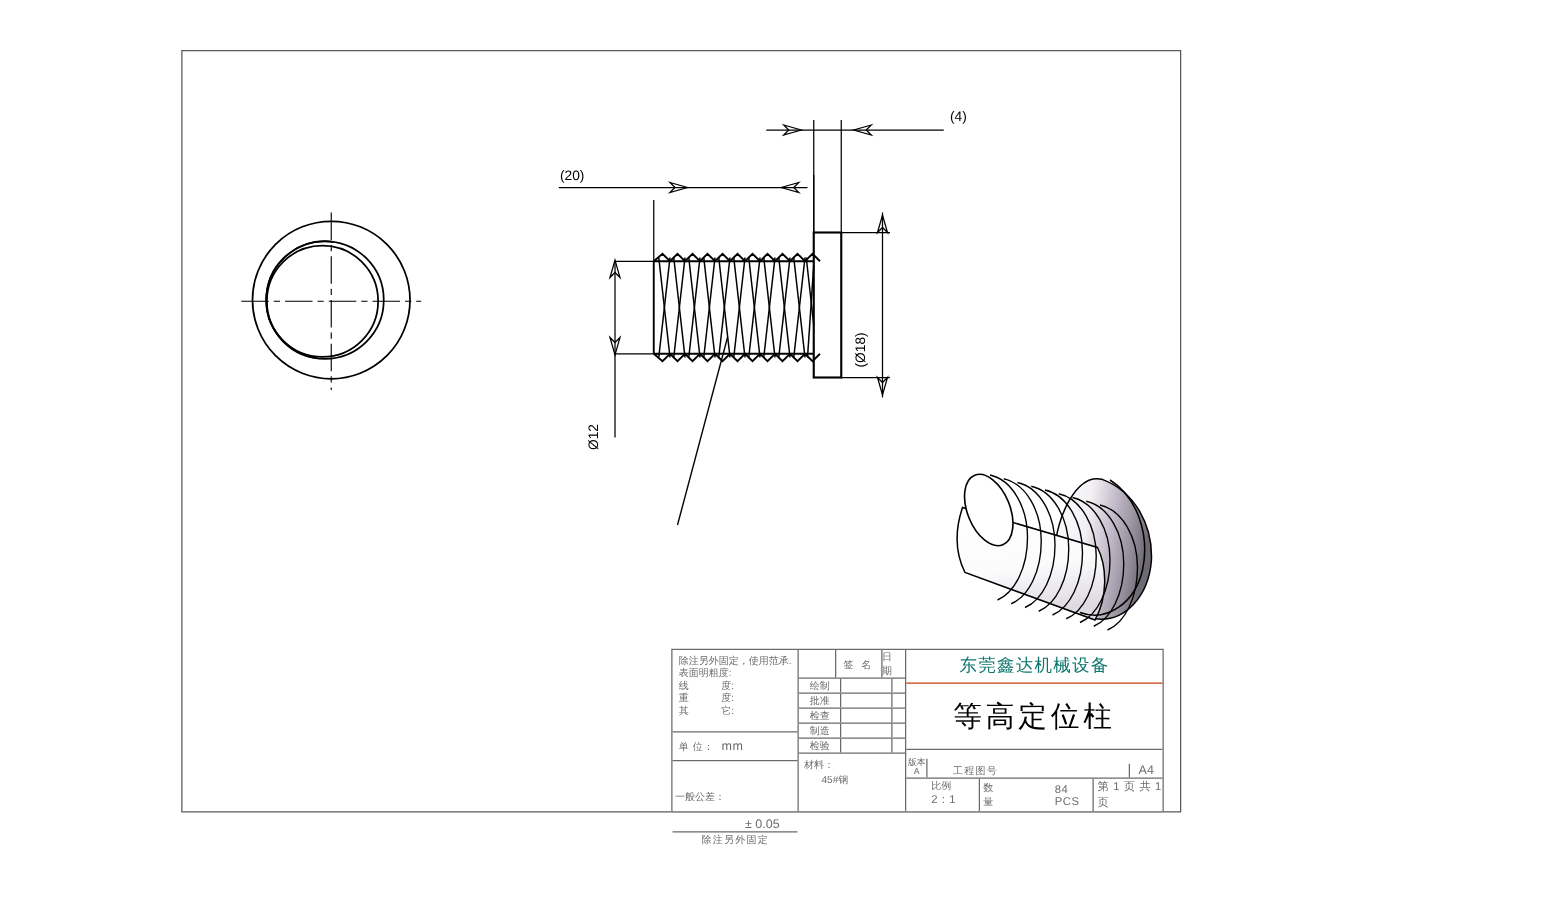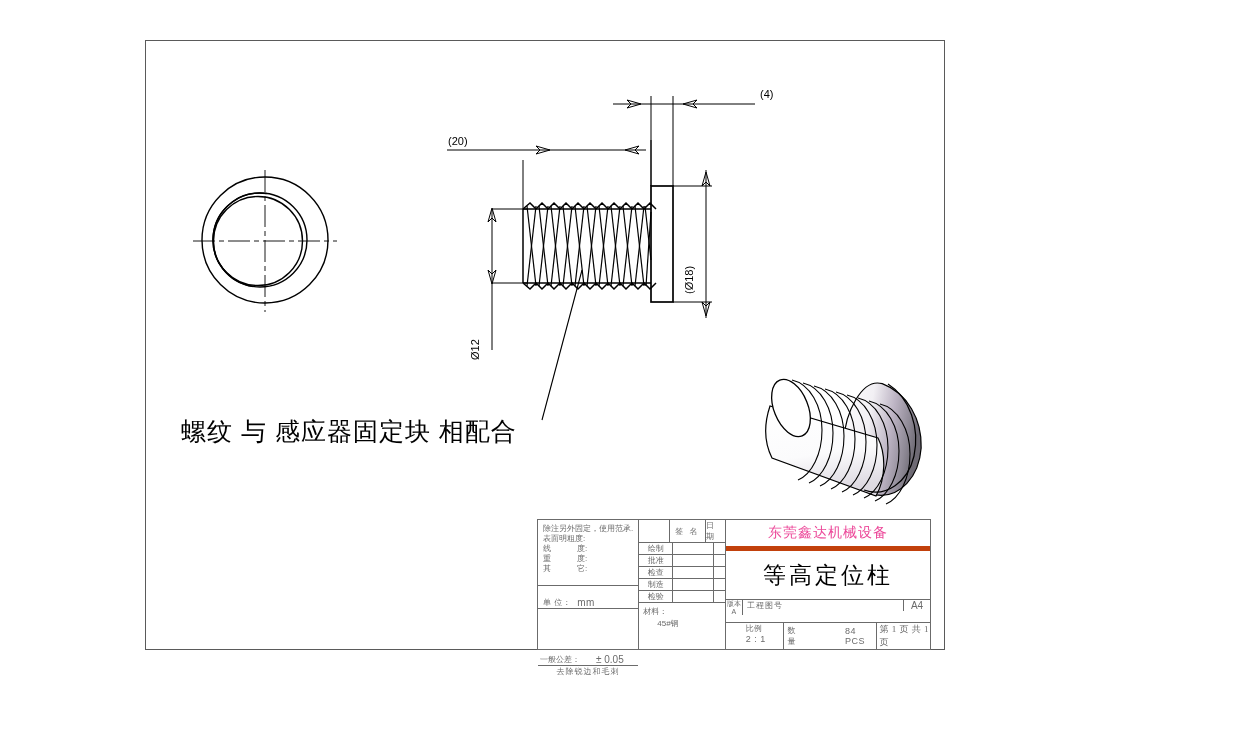--- a/index.html
+++ b/index.html
@@ -87,30 +87,30 @@
     box-sizing: border-box;
     line-height: 1.25;
   }
   .tb-specs div { white-space: nowrap; }
   .tb-spec-kv { display: flex; }
   .tb-spec-kv span:first-child { width: 34px; display: inline-block; }
   .tb-unit {
     flex: 0 0 22px;
     border-bottom: 1px solid #6b6b6b;
     display: flex;
-    align-items: flex-end;
+    align-items: center;
     padding-left: 5px;
     letter-spacing: 0.5px;
   }
   .tb-unit .u-val { margin-left: 6px; font-size: 10px; }
   .tb-tol {
     flex: 0 0 22px;
     border-bottom: 1px solid #6b6b6b;
     display: flex;
-    align-items: flex-end;
+    align-items: center;
     padding-left: 2px;
     white-space: nowrap;
   }
   .tb-tol .t-val { margin-left: 16px; font-size: 10px; margin-top: 45px; }
   .tb-deburr {
     flex: 1 1 auto;
     display: flex;
     align-items: center;
     justify-content: center;
     letter-spacing: 1px;
@@ -153,43 +153,44 @@
     line-height: 1.5;
   }
   .tb-material .m-val { padding-left: 14px; }
   .tb-colC {
     flex: 1 1 auto;
     display: flex;
     flex-direction: column;
   }
   .tb-company {
     flex: 0 0 26px;
-    border-bottom: 5px solid #c2410c;
+    border-bottom: 1px solid #c2410c;
     display: flex;
     align-items: center;
     justify-content: center;
     font-size: 14px;
-    color: #ec4899;
+    color: #0f766e;
     letter-spacing: 1px;
   }
   .tb-partname {
     flex: 1 1 auto;
     display: flex;
     align-items: center;
     justify-content: center;
     font-size: 23px;
     color: #000000;
     letter-spacing: 3px;
   }
   .tb-dwgno {
     flex: 0 0 22px;
     border-top: 1px solid #6b6b6b;
     border-bottom: 1px solid #6b6b6b;
     display: flex;
-    align-items: flex-start;
+    align-items: flex-end;
+    gap: 16px;
   }
   .tb-rev {
     width: 16px;
     border-right: 1px solid #6b6b6b;
     display: flex;
     flex-direction: column;
     align-items: center;
     justify-content: center;
     font-size: 7px;
     line-height: 1.1;
@@ -219,21 +220,21 @@
     border-right: 1px solid #6b6b6b;
     display: flex; align-items: center; padding-left: 2px; flex-direction: column;
   }
   .tb-qty {
     width: 108px;
     border-right: 1px solid #6b6b6b;
     display: flex; align-items: center; padding-left: 3px; gap: 39px;
   }
   .tb-pages {
     flex: 1 1 auto;
-    display: flex; align-items: center; padding-left: 3px; font-family: Liberation Serif, serif;
+    display: flex; align-items: center; padding-left: 3px;
   }
   .tb-scale .k, .tb-qty .k, .tb-pages .k { margin-right: 4px; }
   .tb-scale .v, .tb-qty .v, .tb-pages .v { font-size: 9px; letter-spacing: 0.5px; }
 </style>
 </head>
 <body>
 
 <div id="canvas">
 
   <div class="sheet-border"></div>
@@ -366,21 +367,20 @@
   </svg>
 
   <div class="dim" style="left:448px; top:135px;">(20)</div>
 
   <div class="dim" style="left:760px; top:88px;">(4)</div>
 
   <div class="dim dim-vert" style="left:481px; top:348px;">Ø12</div>
 
   <div class="dim dim-vert" style="left:695px; top:282px;">(Ø18)</div>
 
-  <div class="note-text">螺纹  与  感应器固定块 相配合</div>
 
   <div class="title-block">
 
     <div class="tb-col tb-colA">
       <div class="tb-specs">
         <div>除注另外固定，使用范承.</div>
         <div>表面明粗度:</div>
         <div class="tb-spec-kv">
           <span>线</span>
           <span>度:</span>
@@ -395,21 +395,21 @@
         </div>
       </div>
       <div class="tb-unit">
         <span>单    位：</span>
         <span class="u-val">mm</span>
       </div>
       <div class="tb-tol">
         <span>一般公差：</span>
         <span class="t-val">±  0.05</span>
       </div>
-      <div class="tb-deburr">去除锐边和毛刺</div>
+      <div class="tb-deburr">除注另外固定</div>
     </div>
 
     <div class="tb-col tb-colB">
       <div class="tb-grid">
         <div class="tb-row">
           <div class="c1"></div>
           <div class="c2">签  名</div>
           <div class="c3">日  期</div>
         </div>
         <div class="tb-row">

